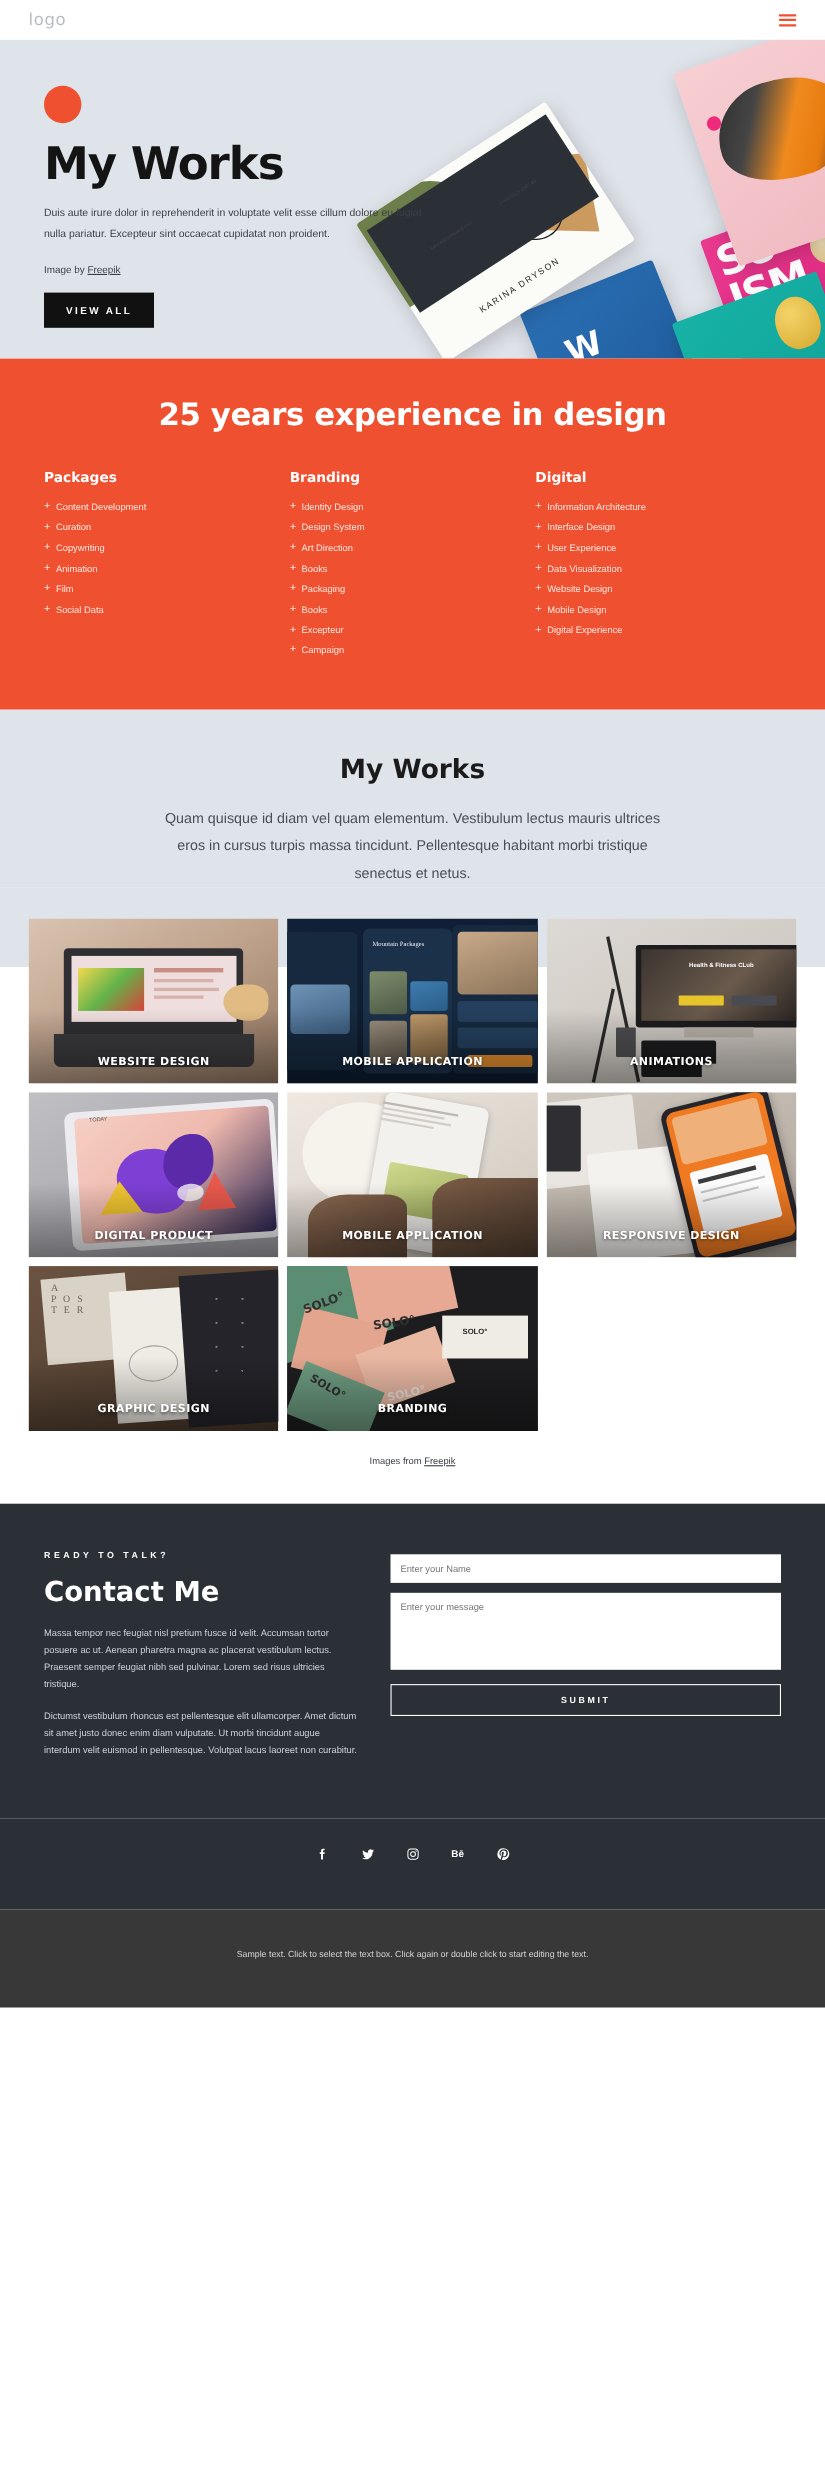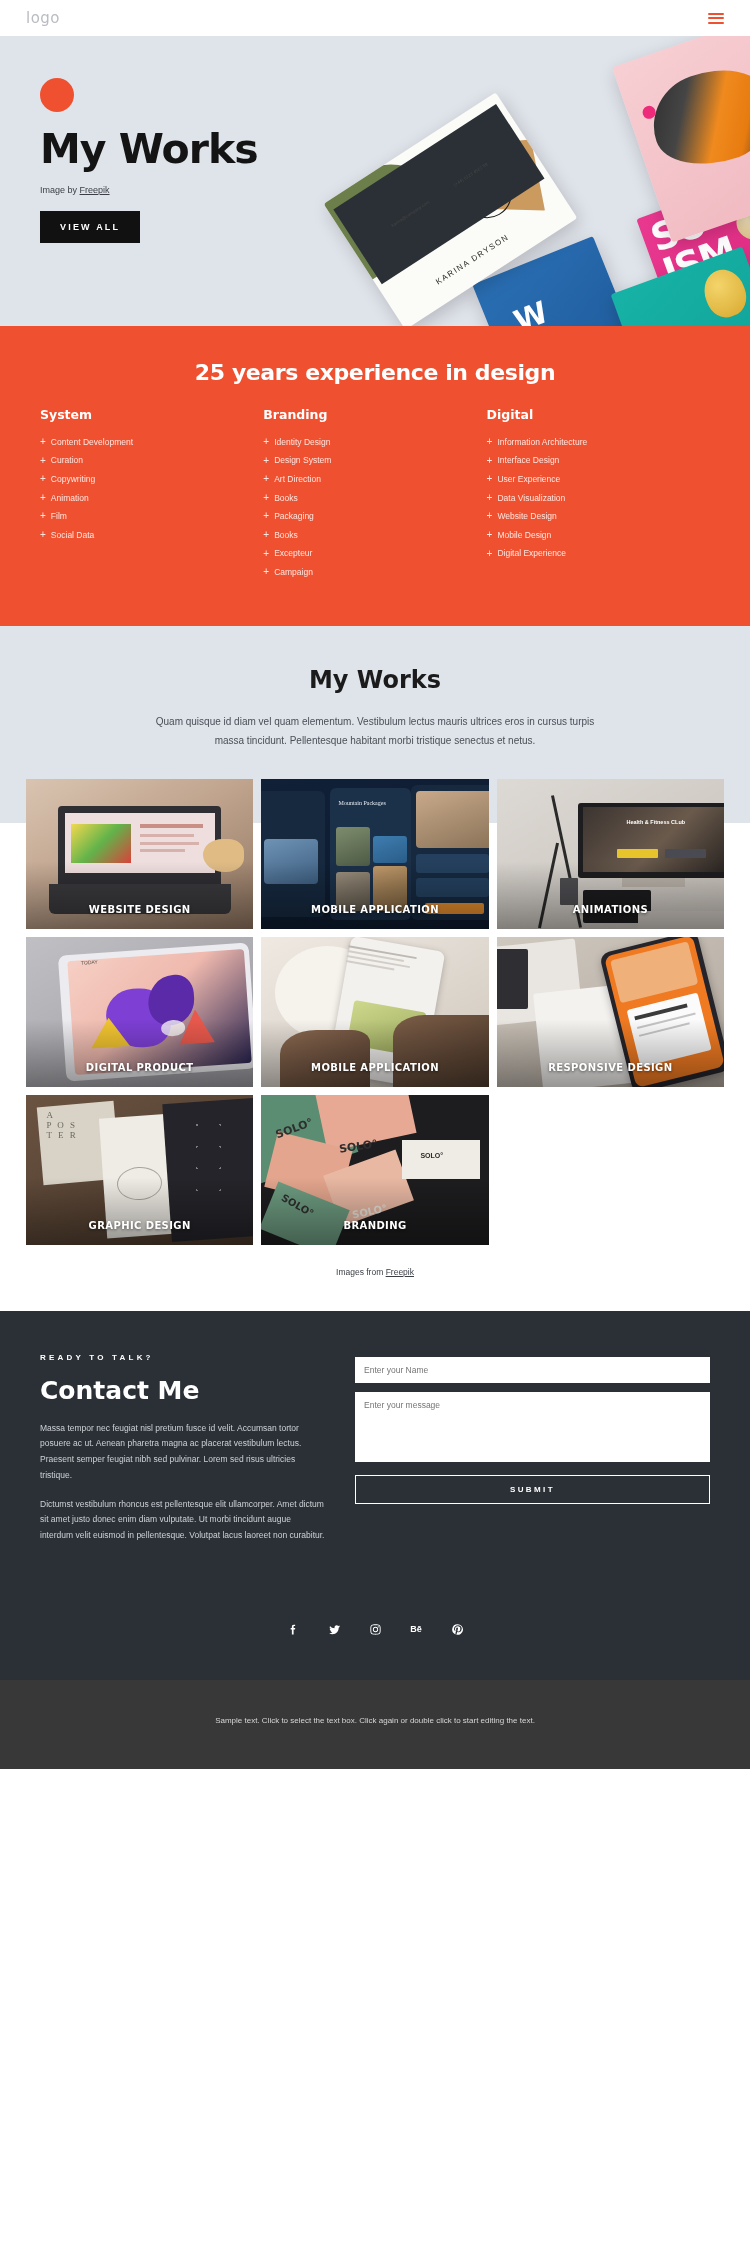--- a/index.html
+++ b/index.html
@@ -128,24 +128,24 @@
   .orange {
     background: #ef5130;
     padding: 34px 40px 40px 40px;
     color: #ffffff;
     position: relative;
     z-index: 10;
   }
   .orange h2 {
     text-align: center;
     font-family: "DejaVu Sans", sans-serif;
-    font-size: 22px;
+    font-size: 28px;
     font-weight: 700;
     letter-spacing: -0.4px;
-    margin-bottom: 22px;
+    margin-bottom: 33px;
   }
   .cols { display: flex; gap: 0; }
   .col { width: 33.33%; }
   .col h3 {
     font-family: "DejaVu Sans", sans-serif;
     font-size: 12.5px;
     font-weight: 700;
     margin-bottom: 15px;
   }
   .col ul { list-style: none; }
@@ -168,21 +168,21 @@
     position: relative;
   }
   .works h2 {
     font-family: "DejaVu Sans", sans-serif;
     font-size: 24px;
     font-weight: 700;
     color: #1b1b1b;
     margin-bottom: 18px;
   }
   .works p {
-    font-size: 10px;
+    font-size: 13px;
     color: #4a4f57;
     line-height: 1.95;
     max-width: 470px;
     margin: 0 auto;
   }
 
   .gallery-wrap { position: relative; background: linear-gradient(to bottom, #dfe3ea 0px, #dfe3ea 72px, #ffffff 72px, #ffffff 100%); padding: 28px 26px 0 26px; }
   .grid { display: grid; grid-template-columns: repeat(3, 1fr); gap: 8px; }
   .tile { position: relative; height: 150px; overflow: hidden; }
   .tile .label {
@@ -312,33 +312,34 @@
         <div>(+44) 0123 4567 89</div>
       </div>
       <div class="nm">KARINA DRYSON</div>
     </div>
 
   </div>
 
   <div class="hero-inner">
     <div class="hero-dot"></div>
     <h1 class="hero-title">My Works</h1>
+    <p class="hero-para">Duis aute irure dolor in reprehenderit in voluptate velit esse cillum dolore eu fugiat nulla pariatur. Excepteur sint occaecat cupidatat non proident.</p>
     <div class="hero-credit">
       <span>Image by </span><a href="#">Freepik</a>
     </div>
     <button class="btn-view">VIEW ALL</button>
   </div>
 </div>
 
 <div class="orange">
   <h2>25 years experience in design</h2>
   <div class="cols">
 
     <div class="col">
-      <h3>System</h3>
+      <h3>Packages</h3>
       <ul>
         <li>
             <span class="plus">+</span>
             <span>Content Development</span>
           </li>
         <li>
             <span class="plus">+</span>
             <span>Curation</span>
           </li>
         <li>

